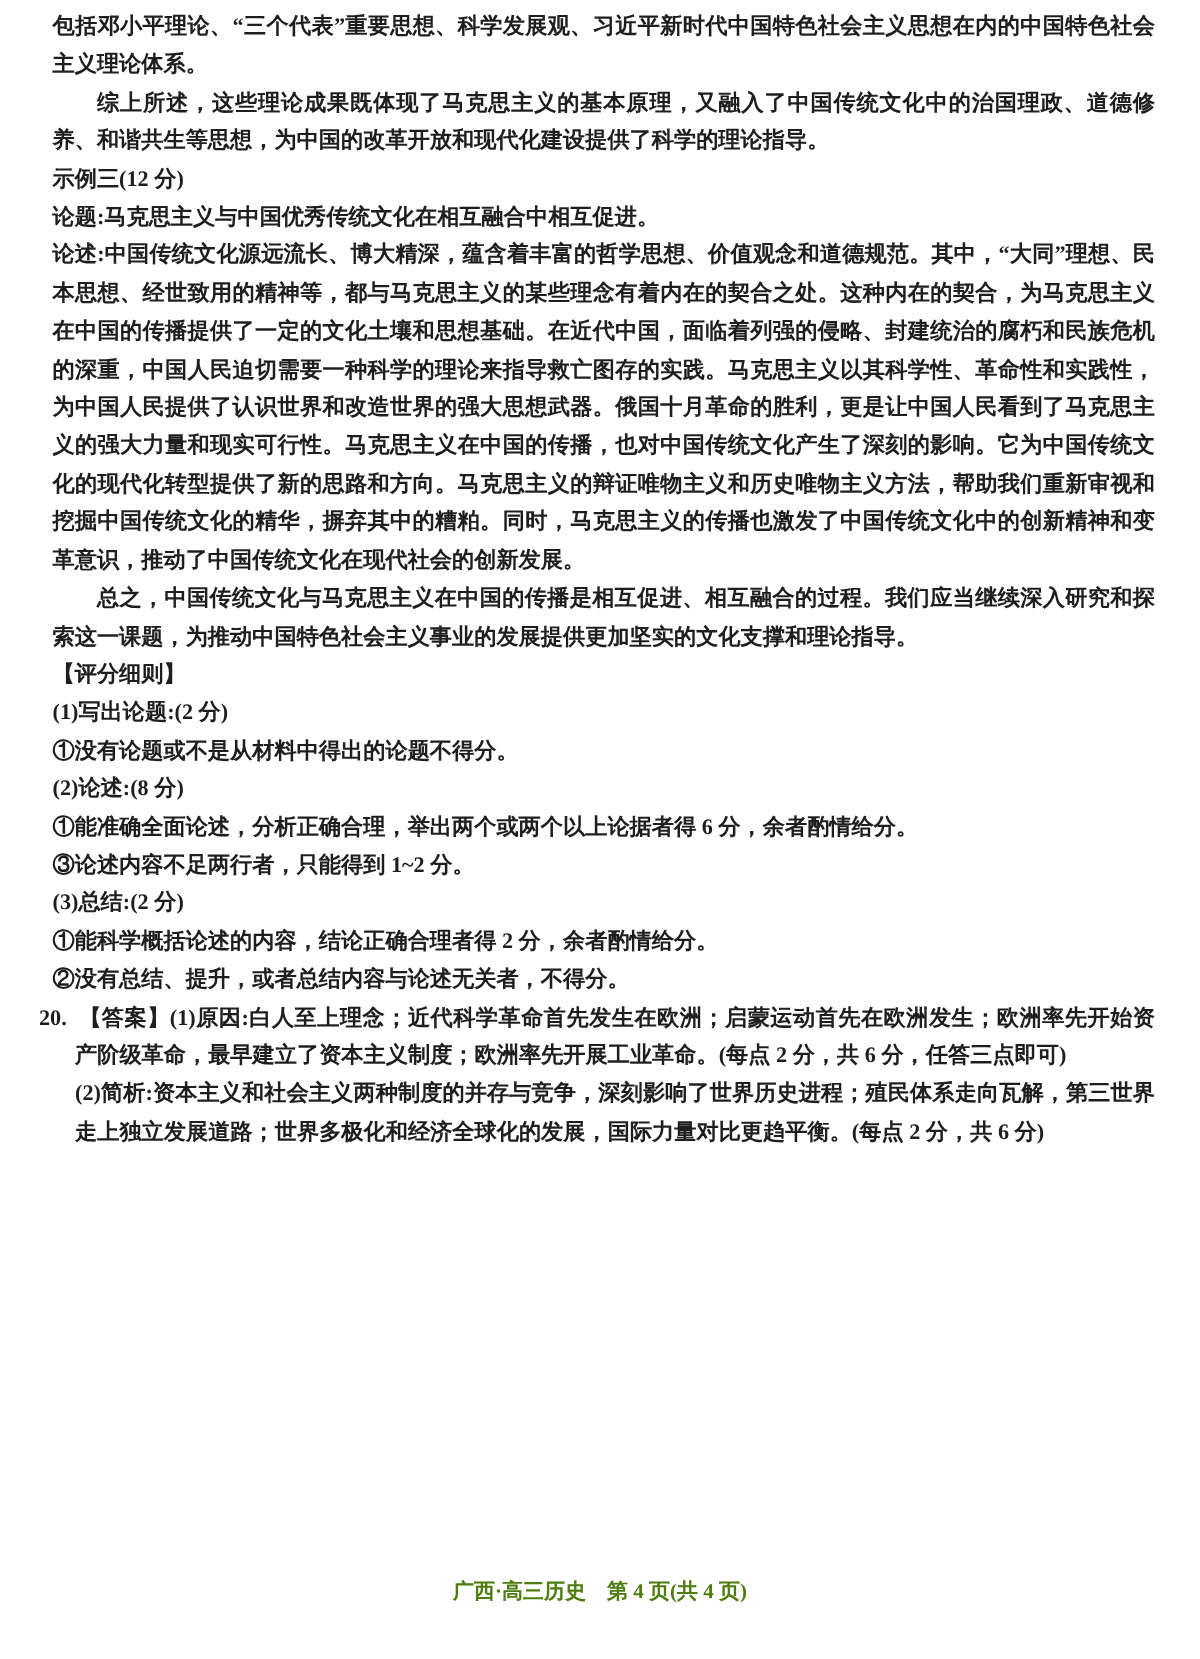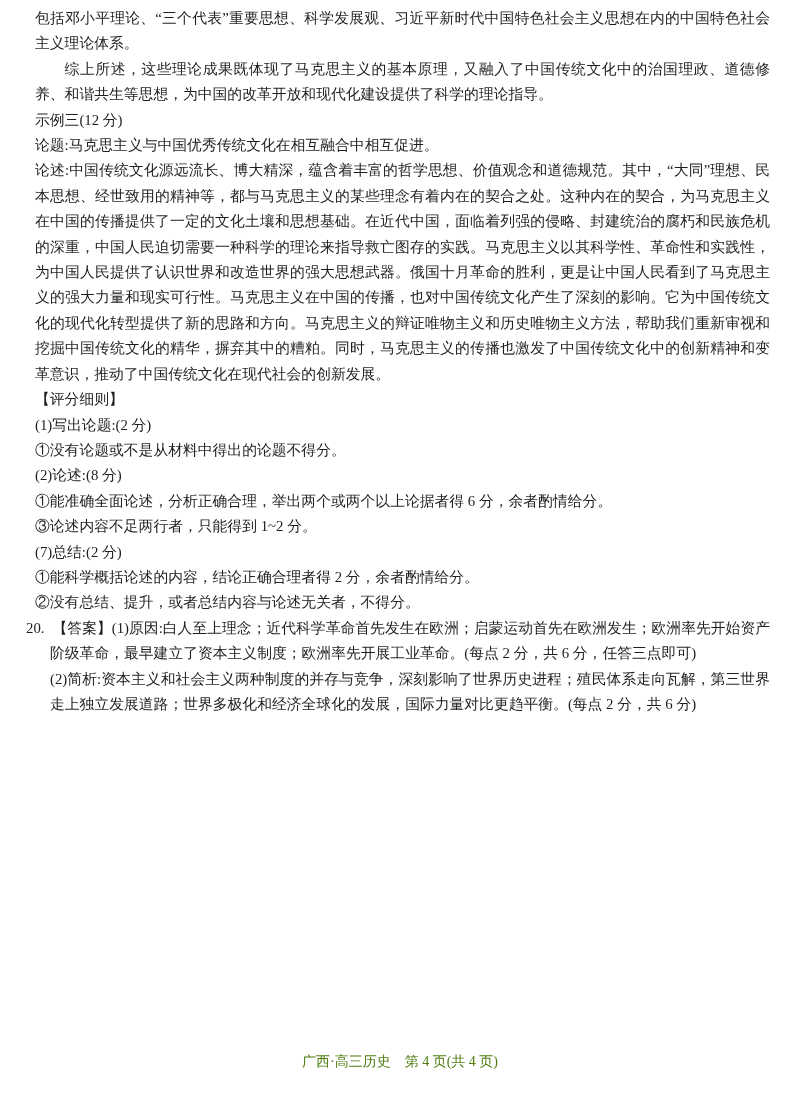--- a/index.html
+++ b/index.html
@@ -12,20 +12,21 @@
     height: 1106px;
     position: relative;
     font-family: "Liberation Serif", "DejaVu Serif", serif;
     color: #1e1e1e;
   }
   .page {
     position: absolute;
     inset: 0;
     background: #ffffff;
     overflow: hidden;
+    font-weight: bold;
   }
   .content {
     position: absolute;
     left: 35px;
     top: 6px;
     width: 735px;
     font-size: 14.8px;
     line-height: 25.4px;
     text-align: justify;
     text-justify: inter-ideograph;
@@ -60,27 +61,28 @@
 </head>
 <body>
 
 <div class="page">
   <div class="content">
     <p class="para">包括邓小平理论、“三个代表”重要思想、科学发展观、习近平新时代中国特色社会主义思想在内的中国特色社会主义理论体系。</p>
     <p class="para indent">综上所述，这些理论成果既体现了马克思主义的基本原理，又融入了中国传统文化中的治国理政、道德修养、和谐共生等思想，为中国的改革开放和现代化建设提供了科学的理论指导。</p>
     <p class="para">示例三(12 分)</p>
     <p class="para">论题:马克思主义与中国优秀传统文化在相互融合中相互促进。</p>
     <p class="para">论述:中国传统文化源远流长、博大精深，蕴含着丰富的哲学思想、价值观念和道德规范。其中，“大同”理想、民本思想、经世致用的精神等，都与马克思主义的某些理念有着内在的契合之处。这种内在的契合，为马克思主义在中国的传播提供了一定的文化土壤和思想基础。在近代中国，面临着列强的侵略、封建统治的腐朽和民族危机的深重，中国人民迫切需要一种科学的理论来指导救亡图存的实践。马克思主义以其科学性、革命性和实践性，为中国人民提供了认识世界和改造世界的强大思想武器。俄国十月革命的胜利，更是让中国人民看到了马克思主义的强大力量和现实可行性。马克思主义在中国的传播，也对中国传统文化产生了深刻的影响。它为中国传统文化的现代化转型提供了新的思路和方向。马克思主义的辩证唯物主义和历史唯物主义方法，帮助我们重新审视和挖掘中国传统文化的精华，摒弃其中的糟粕。同时，马克思主义的传播也激发了中国传统文化中的创新精神和变革意识，推动了中国传统文化在现代社会的创新发展。</p>
+    <p class="para indent">总之，中国传统文化与马克思主义在中国的传播是相互促进、相互融合的过程。我们应当继续深入研究和探索这一课题，为推动中国特色社会主义事业的发展提供更加坚实的文化支撑和理论指导。</p>
     <p class="para">【评分细则】</p>
     <p class="para">(1)写出论题:(2 分)</p>
     <p class="para">①没有论题或不是从材料中得出的论题不得分。</p>
     <p class="para">(2)论述:(8 分)</p>
     <p class="para">①能准确全面论述，分析正确合理，举出两个或两个以上论据者得 6 分，余者酌情给分。</p>
     <p class="para">③论述内容不足两行者，只能得到 1~2 分。</p>
-    <p class="para">(7)总结:(2 分)</p>
+    <p class="para">(3)总结:(2 分)</p>
     <p class="para">①能科学概括论述的内容，结论正确合理者得 2 分，余者酌情给分。</p>
     <p class="para">②没有总结、提升，或者总结内容与论述无关者，不得分。</p>
 
     <div class="q20">
       <p class="para hang"><span class="qnum">20.</span><span>【答案】(1)原因:白人至上理念；近代科学革命首先发生在欧洲；启蒙运动首先在欧洲发生；欧洲率先开始资产阶级革命，最早建立了资本主义制度；欧洲率先开展工业革命。(每点 2 分，共 6 分，任答三点即可)</span></p>
       <p class="para">(2)简析:资本主义和社会主义两种制度的并存与竞争，深刻影响了世界历史进程；殖民体系走向瓦解，第三世界走上独立发展道路；世界多极化和经济全球化的发展，国际力量对比更趋平衡。(每点 2 分，共 6 分)</p>
     </div>
   </div>
 
   <div class="footer">

